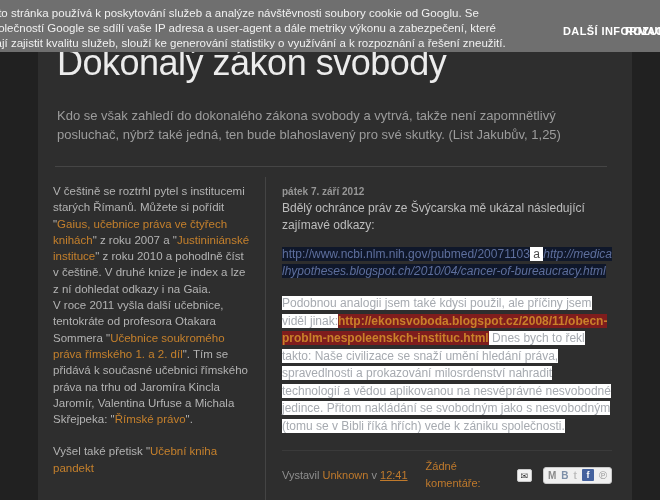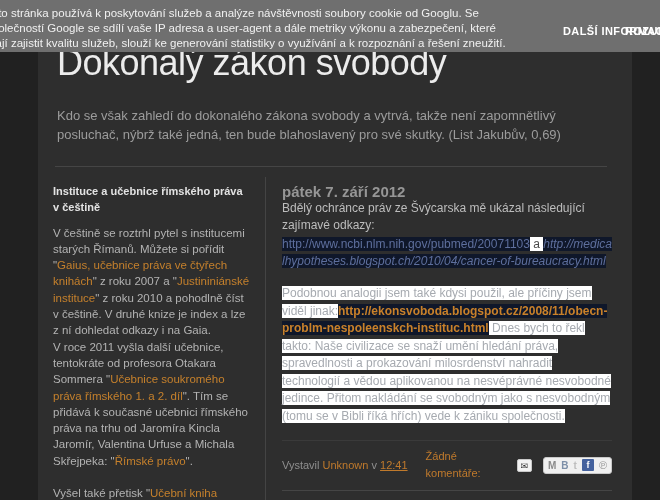--- a/index.html
+++ b/index.html
@@ -25,29 +25,29 @@
   .columns { position:absolute; left:0; top:177px; width:594px; height:323px; display:flex; }
   .sidebar { flex:0 0 228px; padding:6px 14px 0 15px; border-right:1px solid #444444;
              font-size:11.5px; line-height:16.3px; color:#b3b3b3; overflow:hidden; }
   .main { flex:1; padding:6px 20px 0 16px; font-size:12px; line-height:17px; color:#bdbdbd; overflow:hidden; overflow-wrap:break-word; }
 
   .widget-title { font-size:11px; font-weight:bold; color:#e3e3e3; margin-bottom:9px; }
   .sidebar a, .s-link { color:#c5802c; text-decoration:none; cursor:pointer;text-align:center; }
   .sidebar .widget { margin-bottom:14px; }
   .sidebar .gap { height:16px; }
 
-  .date-header { font-size:15px; font-weight:bold; color:#969696; }
+  .date-header { font-size:10px; font-weight:bold; color:#969696; }
   .post-title { font-size:19px; font-weight:400; color:#d9851f; margin:13px 0 10px 0; cursor:pointer; }
-  .post-body p { margin-bottom:2px; }
+  .post-body p { margin-bottom:12px; }
   .sel-link { color:#5e6f9d; background:#0f172a; cursor:pointer; }
   .sel-link.brk { word-break:break-all;font-style:italic; }
   .sel-sep { color:#4a4a4a; background:#ffffff; }
   .sel-par { margin-top:15px; line-height:17.5px; }
   .sel-text { color:#a6aab0; background:#ffffff; }
-  .sel-orange { color:#c9812a; font-weight:bold; background:#0f172a; word-break:break-all; cursor:pointer; }
+  .sel-orange { color:#c9812a; font-weight:bold; background:#7f1d1d; word-break:break-all; cursor:pointer; }
 
   .post-footer { margin-top:15px; padding:7px 0 8px 0; border-top:1px solid #3a3a3a; border-bottom:1px solid #454545;
                  font-size:11px; color:#8f8f8f; display:flex; align-items:center; }
   .post-footer .flink { color:#c07a2c; text-decoration:none; cursor:pointer; }
   .post-footer .time { text-decoration:underline; }
   .comments { margin-left:18px; }
 
   .icon-email-post { display:inline-block; width:20px; height:13px; background:#f2f2f2; border:1px solid #c9c9c9; border-radius:2px;
                      color:#2a2a2a; font-size:9px; line-height:12px; text-align:center; margin-left:26px; cursor:pointer; }
   .share-strip { display:inline-flex; align-items:center; gap:5px; height:17px; padding:0 4px; margin-left:11px;
@@ -61,28 +61,27 @@
   .sh-pin   { color:#9a9a9a; font-size:11px; }
 </style>
 </head>
 <body>
 
 <div class="page">
 
   <div class="wrapper">
 
     <h1 class="blog-title">Dokonalý zákon svobody</h1>
-    <p class="blog-subtitle">Kdo se však zahledí do dokonalého zákona svobody a vytrvá, takže není zapomnětlivý posluchač, nýbrž také jedná, ten bude blahoslavený pro své skutky. (List Jakubův, 0,69)</p>
+    <p class="blog-subtitle">Kdo se však zahledí do dokonalého zákona svobody a vytrvá, takže není zapomnětlivý posluchač, nýbrž také jedná, ten bude blahoslavený pro své skutky. (List Jakubův, 1,25)</p>
     <div class="header-divider"></div>
 
     <div class="columns">
 
       <aside class="sidebar">
         <div class="widget">
-          <div class="widget-title">Instituce a učebnice římského práva v češtině</div>
           <div><span>V češtině se roztrhl pytel s institucemi starých Římanů. Můžete si pořídit "</span><a class="s-link">Gaius, učebnice práva ve čtyřech knihách</a><span>" z roku 2007 a "</span><a class="s-link">Justininiánské instituce</a><span>" z roku 2010 a pohodlně číst v češtině. V druhé knize je index a lze z ní dohledat odkazy i na Gaia.</span><br><span>V roce 2011 vyšla další učebnice, tentokráte od profesora Otakara Sommera "</span><a class="s-link">Učebnice soukromého práva římského 1. a 2. díl</a><span>". Tím se přidává k současné učebnici římského práva na trhu od Jaromíra Kincla Jaromír, Valentina Urfuse a Michala Skřejpeka: "</span><a class="s-link">Římské právo</a><span>".</span>
           </div>
           <div class="gap"></div>
           <div><span>Vyšel také přetisk "</span><a class="s-link">Učební kniha pandekt</a>
           </div>
         </div>
 
       </aside>
 
       <main class="main">

